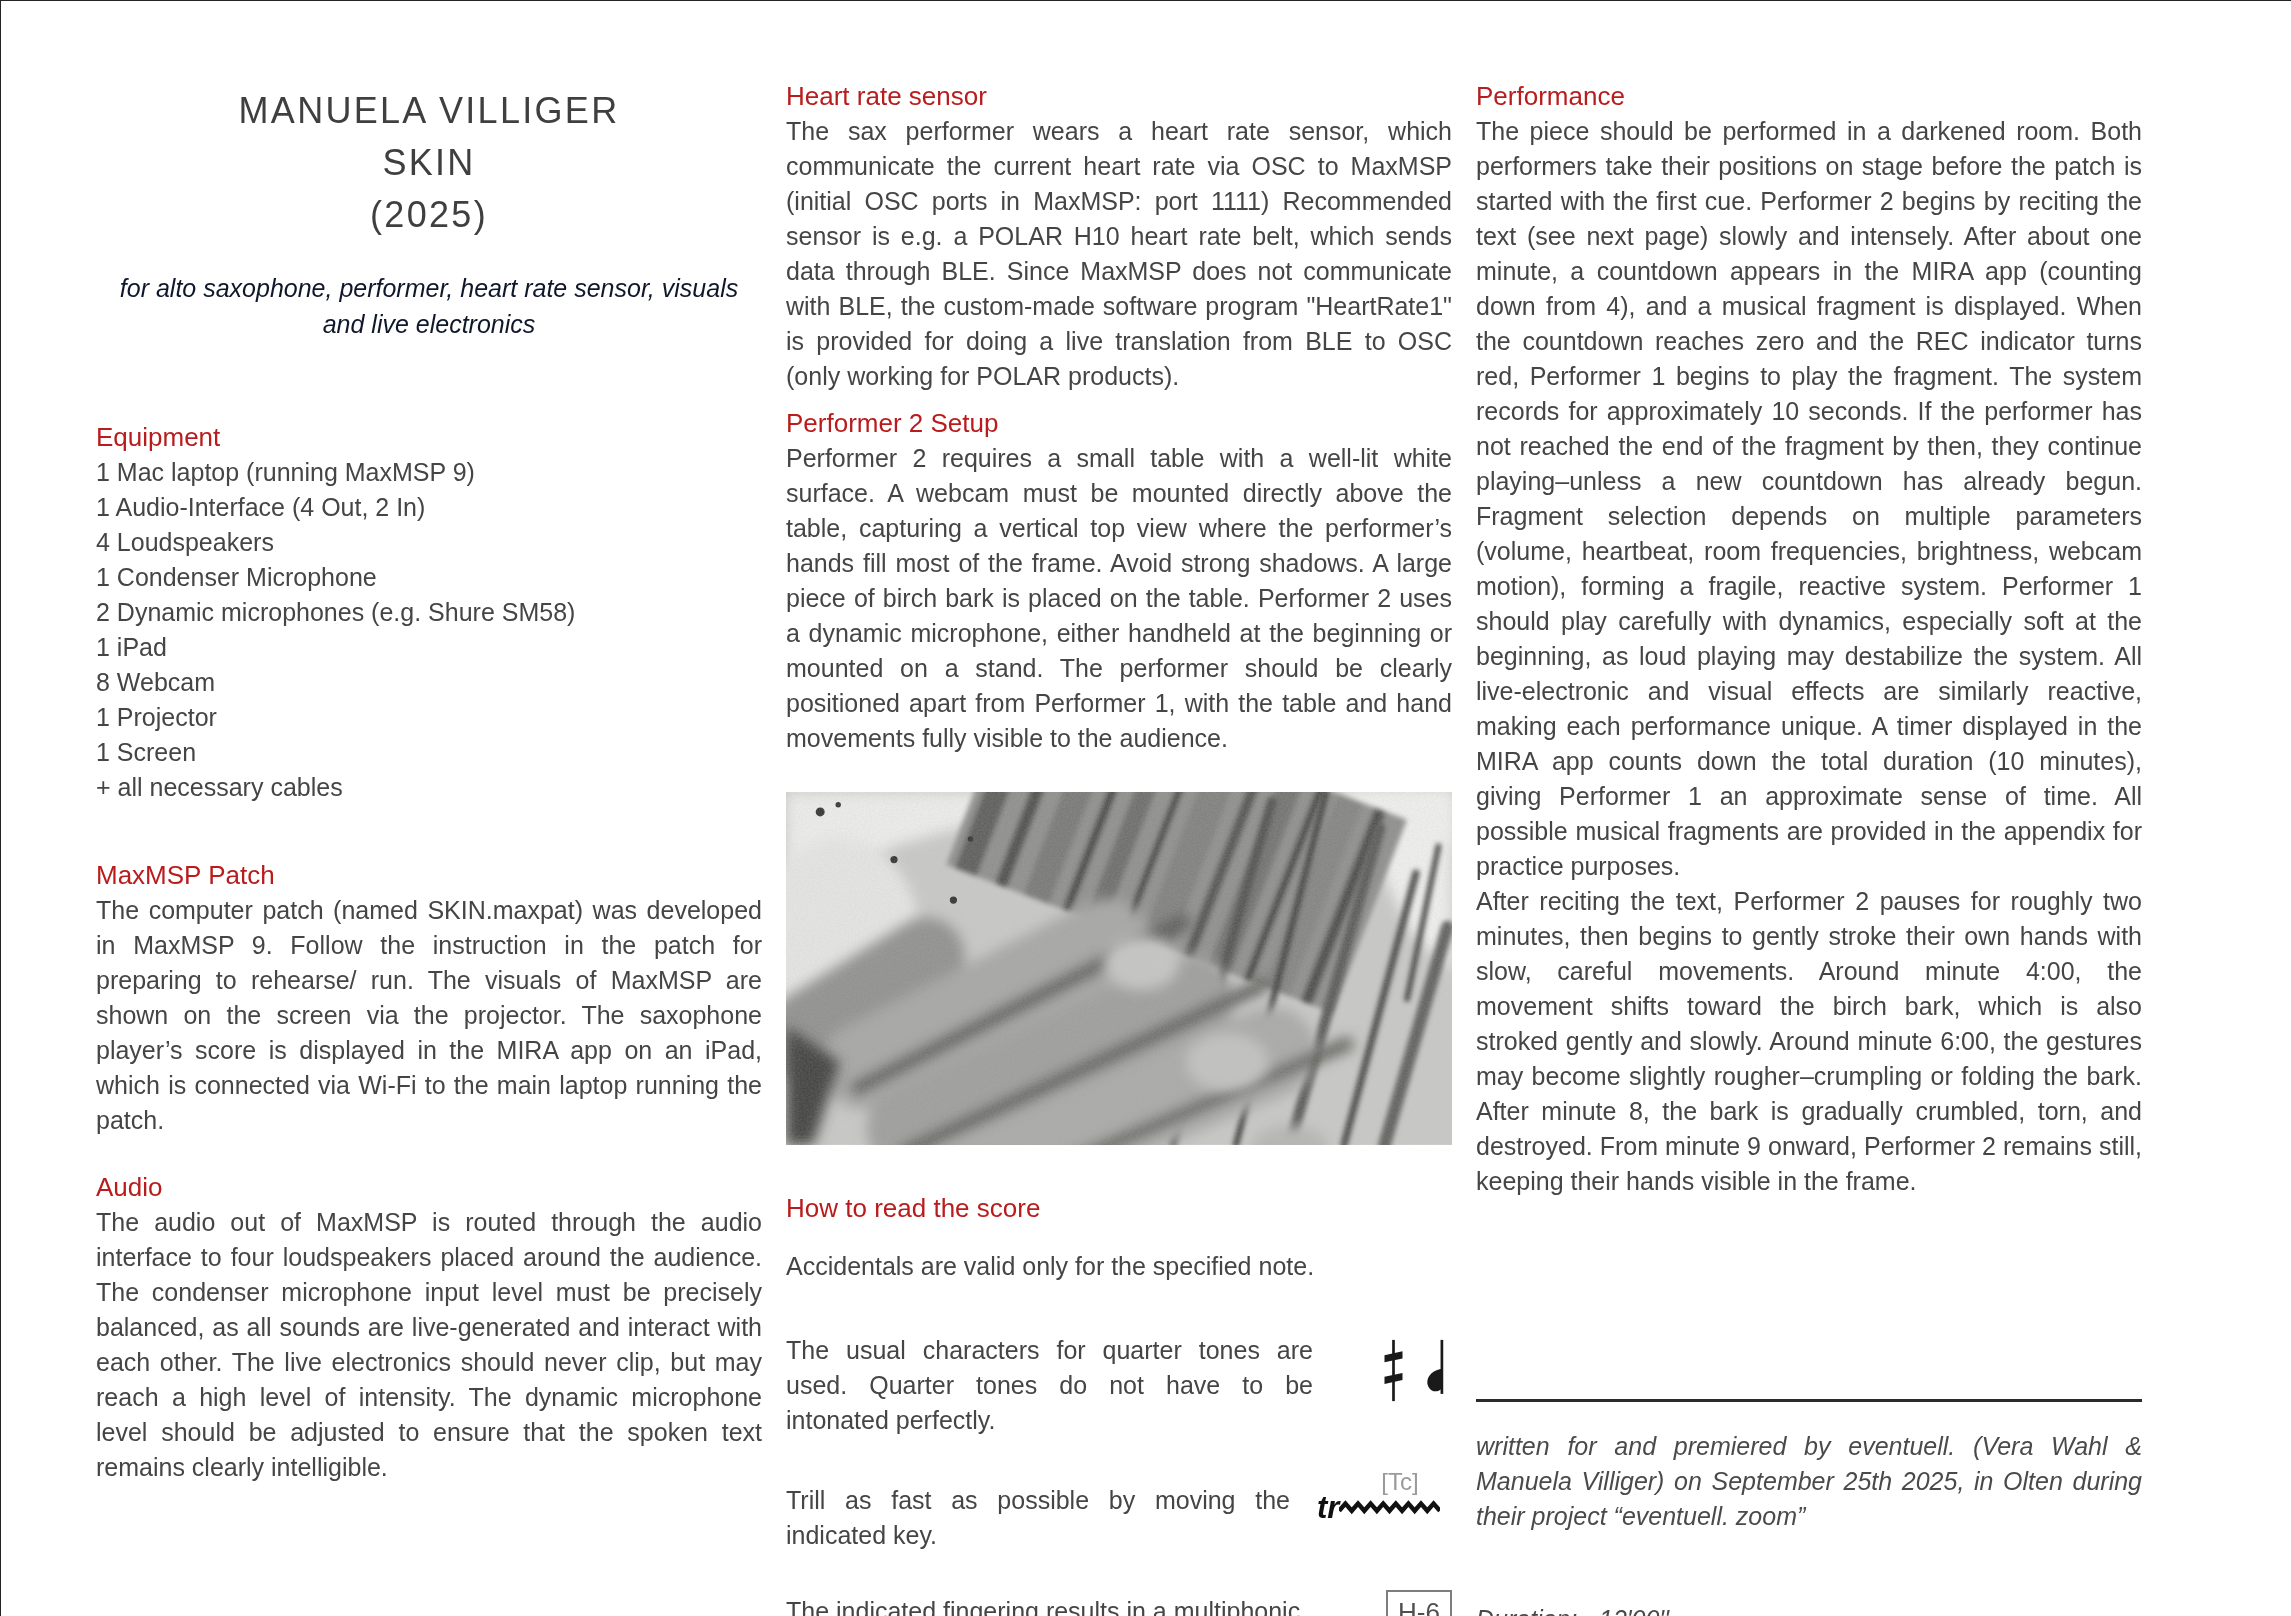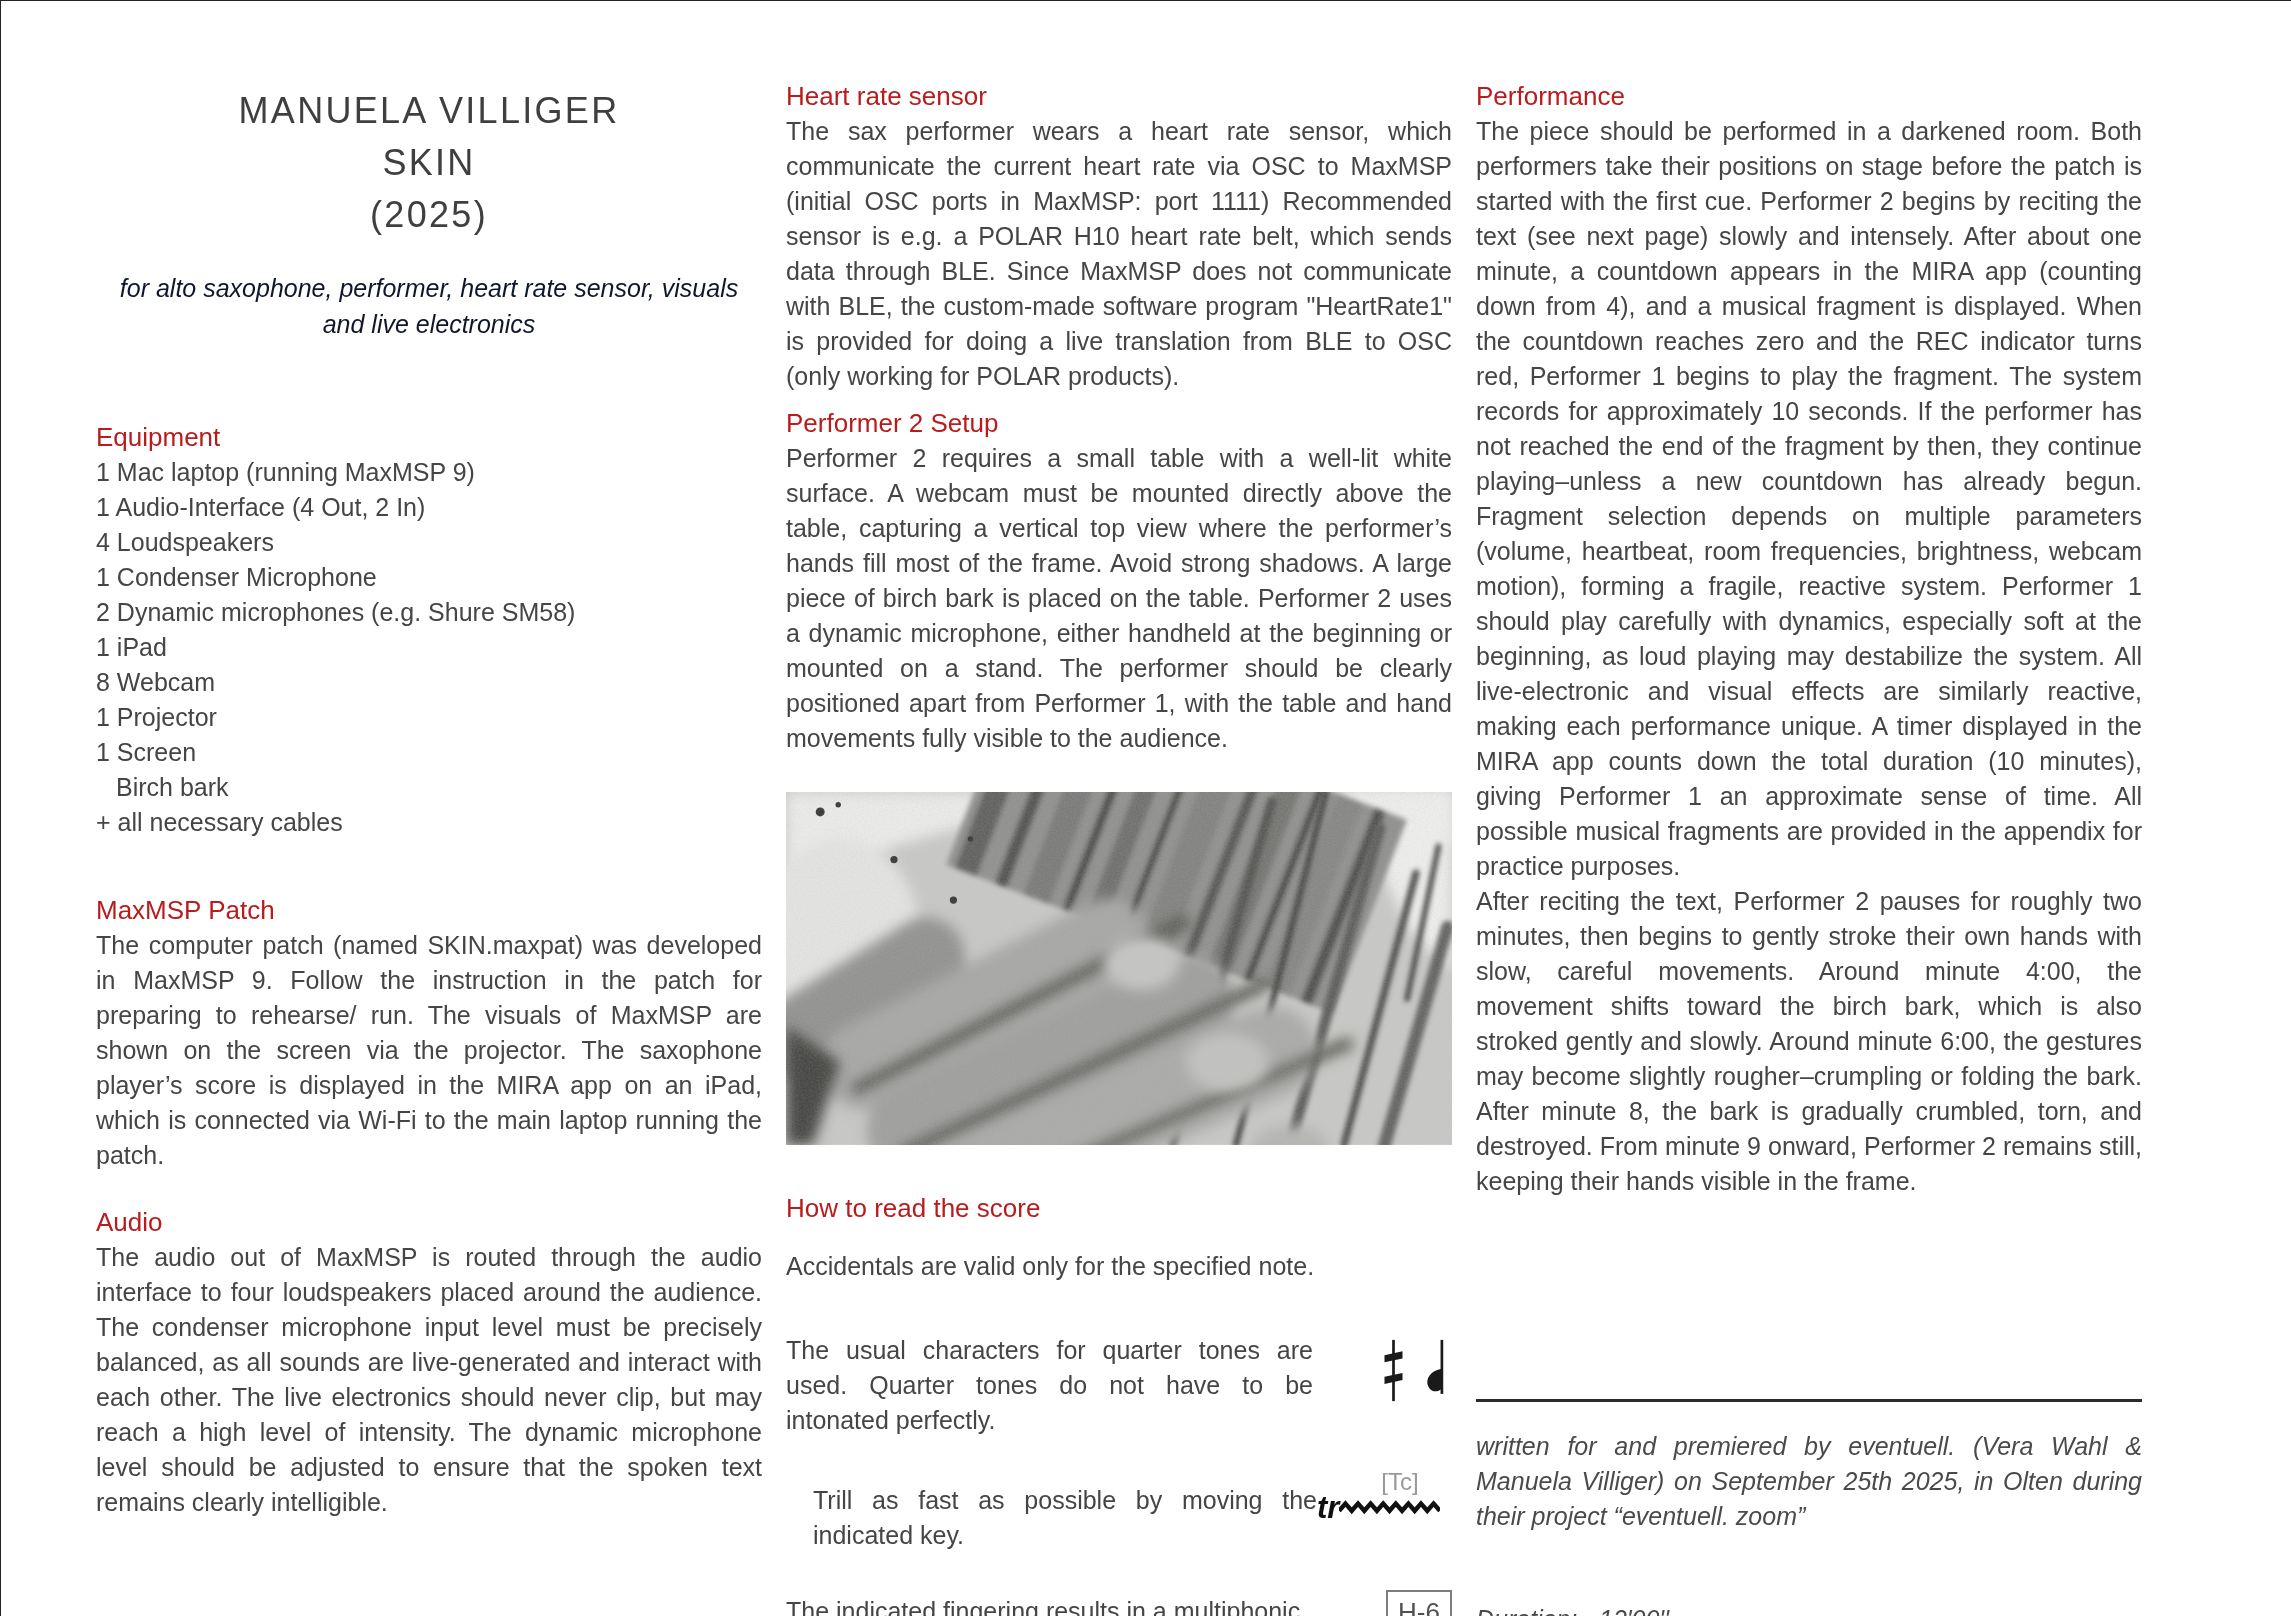--- a/index.html
+++ b/index.html
@@ -23,21 +23,21 @@
   .equip-list .li.indent{padding-left:20px;}
   .mt-sect{margin-top:77px;}
   .mt-sect2{margin-top:52px;}
   .mt-sect3{margin-top:31px;}
   
   .photo-wrap{position:absolute;top:714px;left:0;width:666px;height:353px;overflow:hidden;}
   .howto{position:absolute;top:1112px;left:0;width:666px;}
   .score-row{display:flex;justify-content:space-between;align-items:flex-start;}
   .row-acc{margin-top:23px;}
   .row-quarter{margin-top:49px;}
-  .row-trill{margin-top:45px;justify-content:flex-end;}
+  .row-trill{margin-top:45px;}
   .row-multi{margin-top:41px;}
   .score-text{width:527px;text-align:justify;}
   .score-text.narrow{width:504px;}
   .qt-symbols{display:flex;gap:16px;margin-top:5.4px;margin-right:5.4px;}
   .trill-sym{position:relative;width:135px;margin-top:-12.6px;}
   .tc-label{color:#9a9a9a;font-size:24px;text-align:center;padding-left:31px;line-height:23.4px;}
   .trline{display:flex;align-items:center;}
   .tr-glyph{font-style:italic;font-weight:bold;color:#101010;font-size:31px;line-height:27px;}
   .fing-box{border:2.7px solid #7d7d7d;color:#4f4f4f;font-size:26px;line-height:31px;padding:4.5px 10px;margin-top:-3.6px;}
   
@@ -63,21 +63,20 @@
     <div class="equip-list">
       <div class="li">1 Mac laptop (running MaxMSP 9)</div>
       <div class="li">1 Audio-Interface (4 Out, 2 In)</div>
       <div class="li">4 Loudspeakers</div>
       <div class="li">1 Condenser Microphone</div>
       <div class="li">2 Dynamic microphones (e.g. Shure SM58)</div>
       <div class="li">1 iPad</div>
       <div class="li">8 Webcam</div>
       <div class="li">1 Projector</div>
       <div class="li">1 Screen</div>
-      <div class="li indent">Birch bark</div>
       <div class="li">+ all necessary cables</div>
     </div>
 
     <div class="heading mt-sect2">MaxMSP Patch</div>
     <div class="para">The computer patch (named SKIN.maxpat) was developed in MaxMSP 9. Follow the instruction in the patch for preparing to rehearse/ run. The visuals of MaxMSP are shown on the screen via the projector. The saxophone player’s score is displayed in the MIRA app on an iPad, which is connected via Wi-Fi to the main laptop running the patch.</div>
 
     <div class="heading mt-sect3">Audio</div>
     <div class="para">The audio out of MaxMSP is routed through the audio interface to four loudspeakers placed around the audience. The condenser microphone input level must be precisely balanced, as all sounds are live-generated and interact with each other. The live electronics should never clip, but may reach a high level of intensity. The dynamic microphone level should be adjusted to ensure that the spoken text remains clearly intelligible.</div>
   </div>
 

